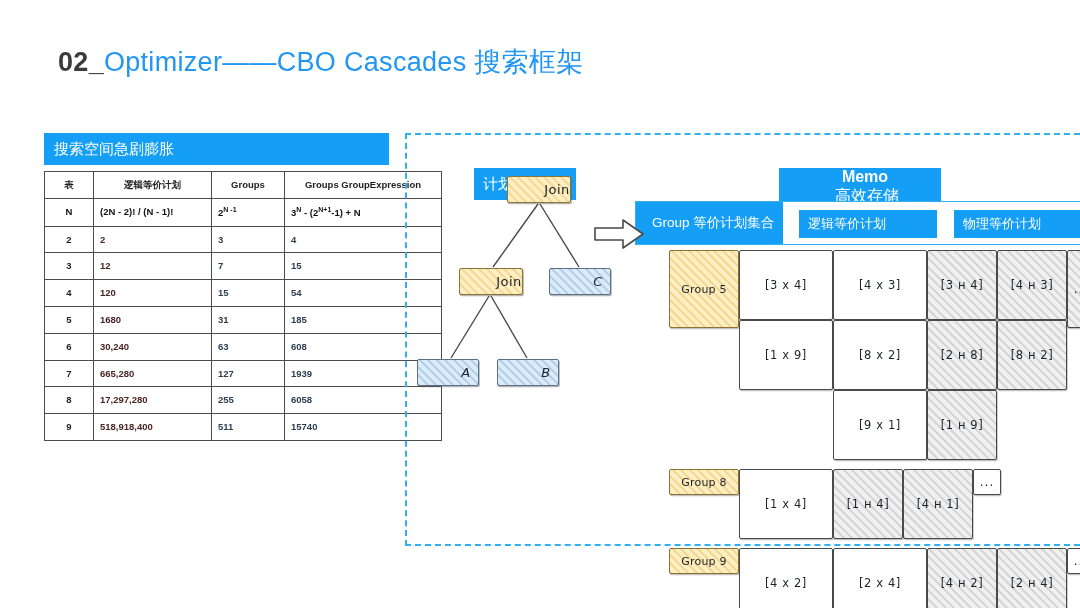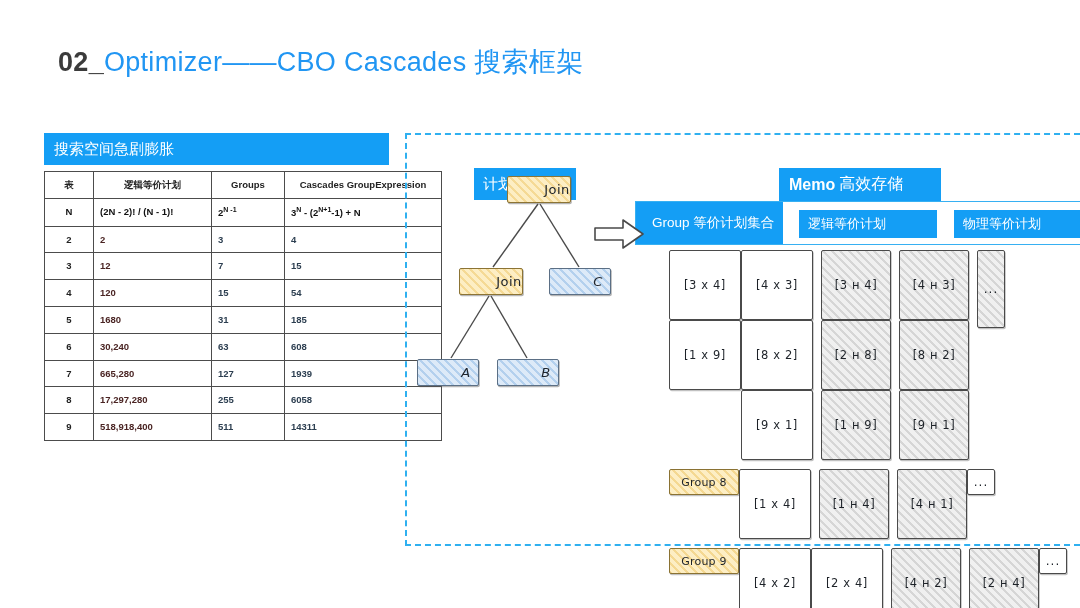--- a/index.html
+++ b/index.html
@@ -48,21 +48,21 @@
   #right-panel{
     position:absolute;left:405px;top:133px;width:675px;height:413px;
     border:2px dashed #2fb0f0;border-right:none;box-sizing:border-box;
   }
 
   .blue-chip{
     position:absolute;background:#149ef5;color:#fff;
     display:flex;align-items:center;box-sizing:border-box;
   }
   #plan-chip{left:67px;top:33px;width:102px;height:32px;padding-left:9px;font-size:15px;}
-  #memo-chip{left:372px;top:33px;width:162px;height:33px;padding-left:10px;font-size:16px;font-weight:700;}
+  #memo-chip{left:372px;top:33px;width:162px;height:33px;padding-left:10px;font-size:16px;font-weight:700;flex-direction:column;}
   #memo-chip .thin{font-weight:400;margin-left:4px;}
 
   
   #memo-band{
     position:absolute;left:228px;top:66px;width:447px;height:44px;
     border:1.5px solid #37b0f2;box-sizing:border-box;background:#fff;
   }
   #memo-band .band-left{
     position:absolute;left:0;top:0;width:147px;height:100%;
     background:#149ef5;color:#fff;font-size:13.5px;
@@ -118,27 +118,26 @@
     box-shadow:0.8px 1.2px 0 rgba(100,100,100,.40);
     letter-spacing:.6px;background:#fff;
   }
   .gcell{
     width:70px;flex:0 0 70px;font-size:11px;letter-spacing:.2px;
     background:
       repeating-linear-gradient(45deg,rgba(226,170,40,.32) 0 2px,rgba(255,255,255,0) 2px 6px),
       #fdeec4;
     border-color:#8a7233;
   }
-  .lcell{width:72px;flex:0 0 70px;background:#fff;}
+  .lcell{width:94px;flex:0 0 70px;background:#fff;}
   .pcell{
     width:70px;flex:0 0 70px;
     background:
       repeating-linear-gradient(45deg,rgba(120,120,120,.22) 0 2px,rgba(255,255,255,0) 2px 6px),
       #f0f0f0;
-    margin-left: 8px;
   }
   .ecell{width:28px;flex:0 0 28px;font-size:12px;letter-spacing:1px;}
   .mrow .mcell{height:26px;}
   .stack{display:flex;flex-direction:column;}
   .stack .mcell{height:26px;}
   .mrow.tall .gcell{height:78px;}
   .mrow.tall .ecell{height:78px;}
   .mrow.tall{align-items:flex-start;}
 </style>
 </head>
@@ -149,21 +148,21 @@
 </div>
 
 <div id="left-block">
   <div id="table-caption">搜索空间急剧膨胀</div>
   <table id="space-table">
     <thead>
       <tr>
         <th class="c-tbl">表</th>
         <th class="c-plan">逻辑等价计划</th>
         <th class="c-grp">Groups</th>
-        <th class="c-expr">Cascades GroupExpression</th>
+        <th class="c-expr">Groups GroupExpression</th>
       </tr>
     </thead>
     <tbody id="table-body">
       <tr class="r-formula">
         <td class="c-tbl">N</td>
         <td class="c-plan">(2N - 2)! / (N - 1)!</td>
         <td class="c-grp"><span>2</span><sup>N -1</sup></td>
         <td class="c-expr"><span>3</span><sup>N</sup> - (<span>2</span><sup>N+1</sup><span>-1) + N</span></td>
       </tr>
     <tr>
@@ -205,21 +204,21 @@
         <tr>
           <td class="c-tbl">8</td>
           <td class="c-plan">17,297,280</td>
           <td class="c-grp">255</td>
           <td class="c-expr">6058</td>
         </tr>
         <tr>
           <td class="c-tbl">9</td>
           <td class="c-plan">518,918,400</td>
           <td class="c-grp">511</td>
-          <td class="c-expr">14311</td>
+          <td class="c-expr">15740</td>
         </tr>
       </tbody>
   </table>
 </div>
 
 <div id="right-panel">
 
   <div class="blue-chip" id="plan-chip">计划</div>
 
   <div class="blue-chip" id="memo-chip">
@@ -246,38 +245,38 @@
     <div class="node rel" id="n-a">A</div>
     <div class="node rel" id="n-b">B</div>
   </div>
 
   <svg id="arrow" viewBox="0 0 52 34">
     <path d="M2 11 L30 11 L30 3 L50 17 L30 31 L30 23 L2 23 Z" fill="#ffffff" stroke="#4a4a4a" stroke-width="1.6" stroke-linejoin="round"></path>
   </svg>
 
   <div id="memo-rows">
       <div class="mrow tall">
+        <div class="mcell gcell">Group 5</div>
         <div class="stack">
           <div class="mcell lcell">[3 x 4]</div>
           <div class="mcell lcell">[1 x 9]</div>
         </div>
         <div class="stack">
           <div class="mcell lcell">[4 x 3]</div>
           <div class="mcell lcell">[8 x 2]</div>
           <div class="mcell lcell">[9 x 1]</div>
         </div>
         <div class="stack">
           <div class="mcell pcell">[3 н 4]</div>
           <div class="mcell pcell">[2 н 8]</div>
           <div class="mcell pcell">[1 н 9]</div>
         </div>
         <div class="stack">
           <div class="mcell pcell">[4 н 3]</div>
           <div class="mcell pcell">[8 н 2]</div>
-          <div class="mcell pcell">[9 н 1]</div>
         </div>
         <div class="mcell ecell pcell">...</div>
       </div>
       <div class="mrow">
         <div class="mcell gcell">Group 8</div>
         <div class="stack">
           <div class="mcell lcell">[1 x 4]</div>
         </div>
         <div class="stack">
           <div class="mcell pcell">[1 н 4]</div>

